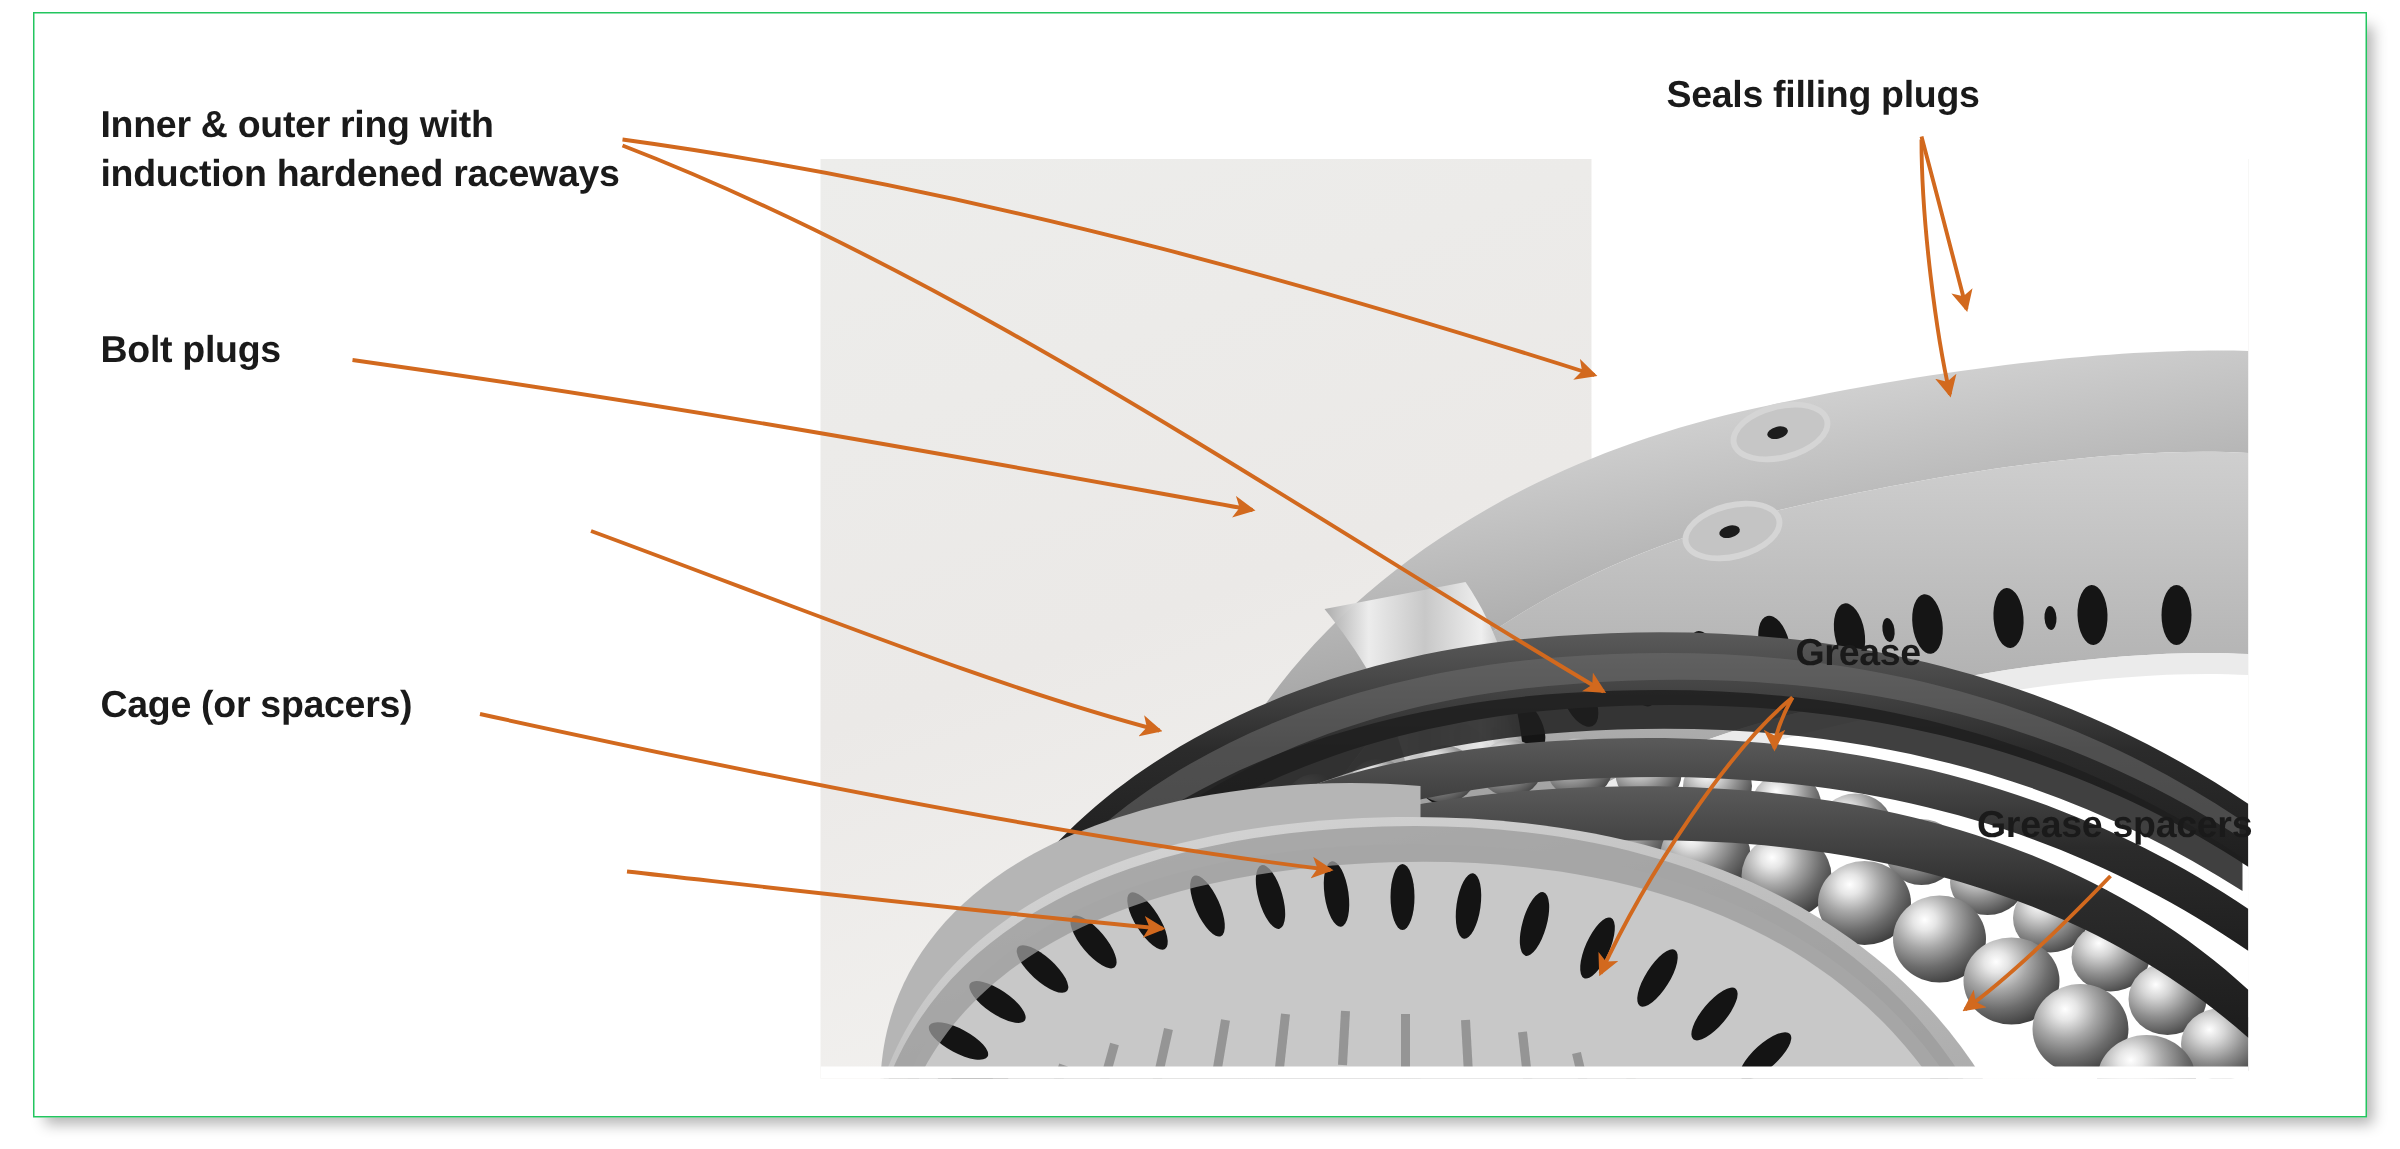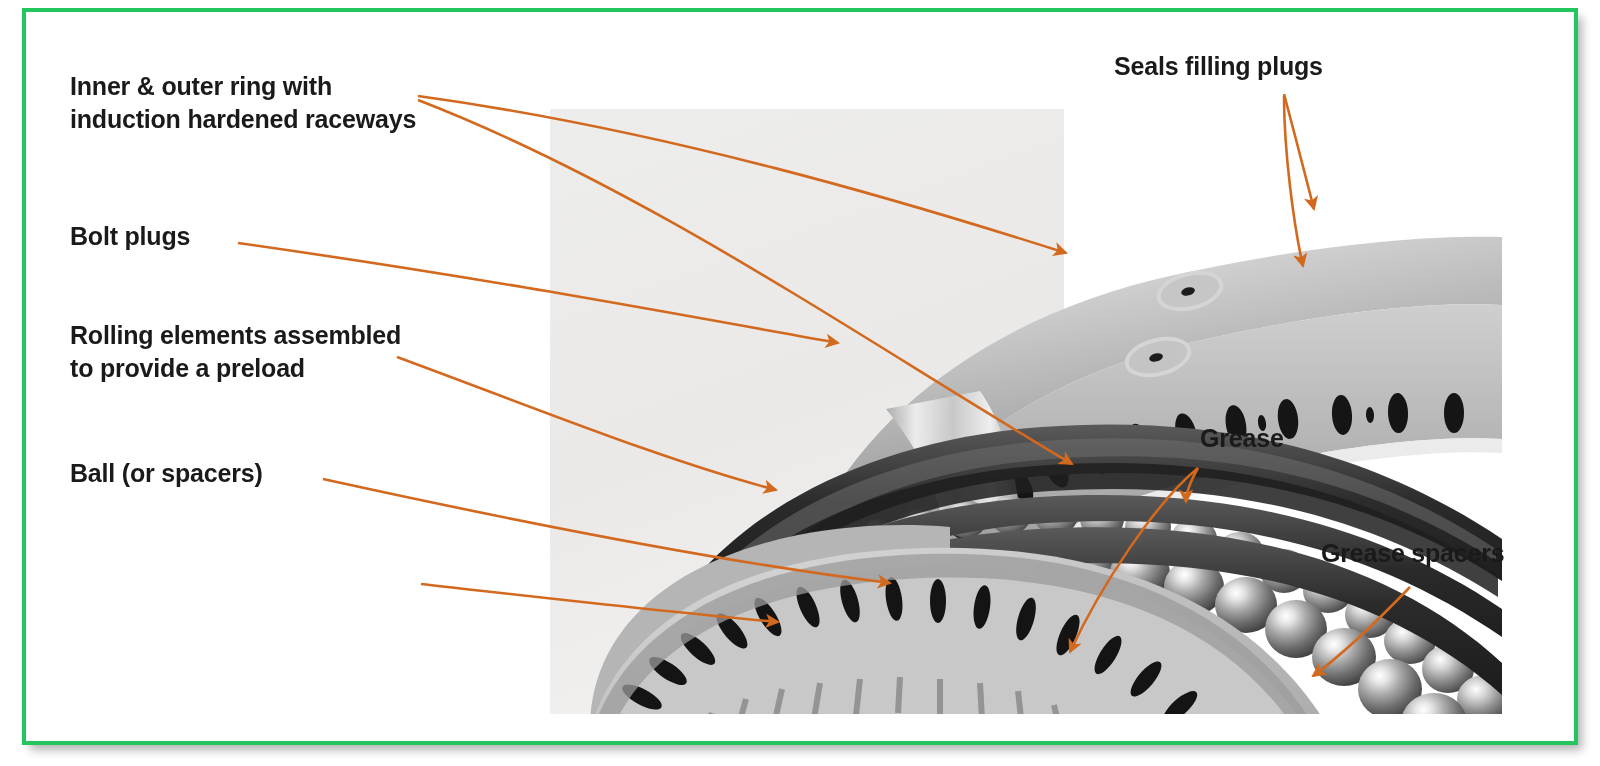--- a/index.html
+++ b/index.html
@@ -20,21 +20,21 @@
   }
 
   
   #panel {
     position: absolute;
     left: 22px;
     top: 8px;
     width: 1556px;
     height: 737px;
     background: #ffffff;
-    border: 4px solid #22c55e;
+    border: 1px solid #22c55e;
     box-sizing: border-box;
     box-shadow: 6px 7px 9px -2px rgba(0,0,0,0.30);
   }
 
   
   #photo {
     position: absolute;
     left: 524px;
     top: 97px;
     width: 952px;
@@ -382,24 +382,22 @@
 
         <path d="M 1384 575 C 1360 600, 1320 640, 1287 664"></path>
       </g>
     </svg>
 
     <div class="label" style="left:44px; top:58px; width:400px;">Inner &amp; outer ring with
 induction hardened raceways</div>
 
     <div class="label" style="left:44px; top:208px;">Bolt plugs</div>
 
-    <div class="label" style="left:44px; top:307px; width:400px;">Rolling elements assembled
-to provide a preload</div>
-
-    <div class="label" style="left:44px; top:445px;">Ball (or spacers)</div>
+
+    <div class="label" style="left:44px; top:445px;">Cage (or spacers)</div>
 
 
     <div class="label" style="left:1088px; top:38px;">Seals filling plugs</div>
 
     <div class="label" style="left:1174px; top:410px;">Grease</div>
 
     <div class="label" style="left:1295px; top:525px;">Grease spacers</div>
 
   </div>
 </div>

